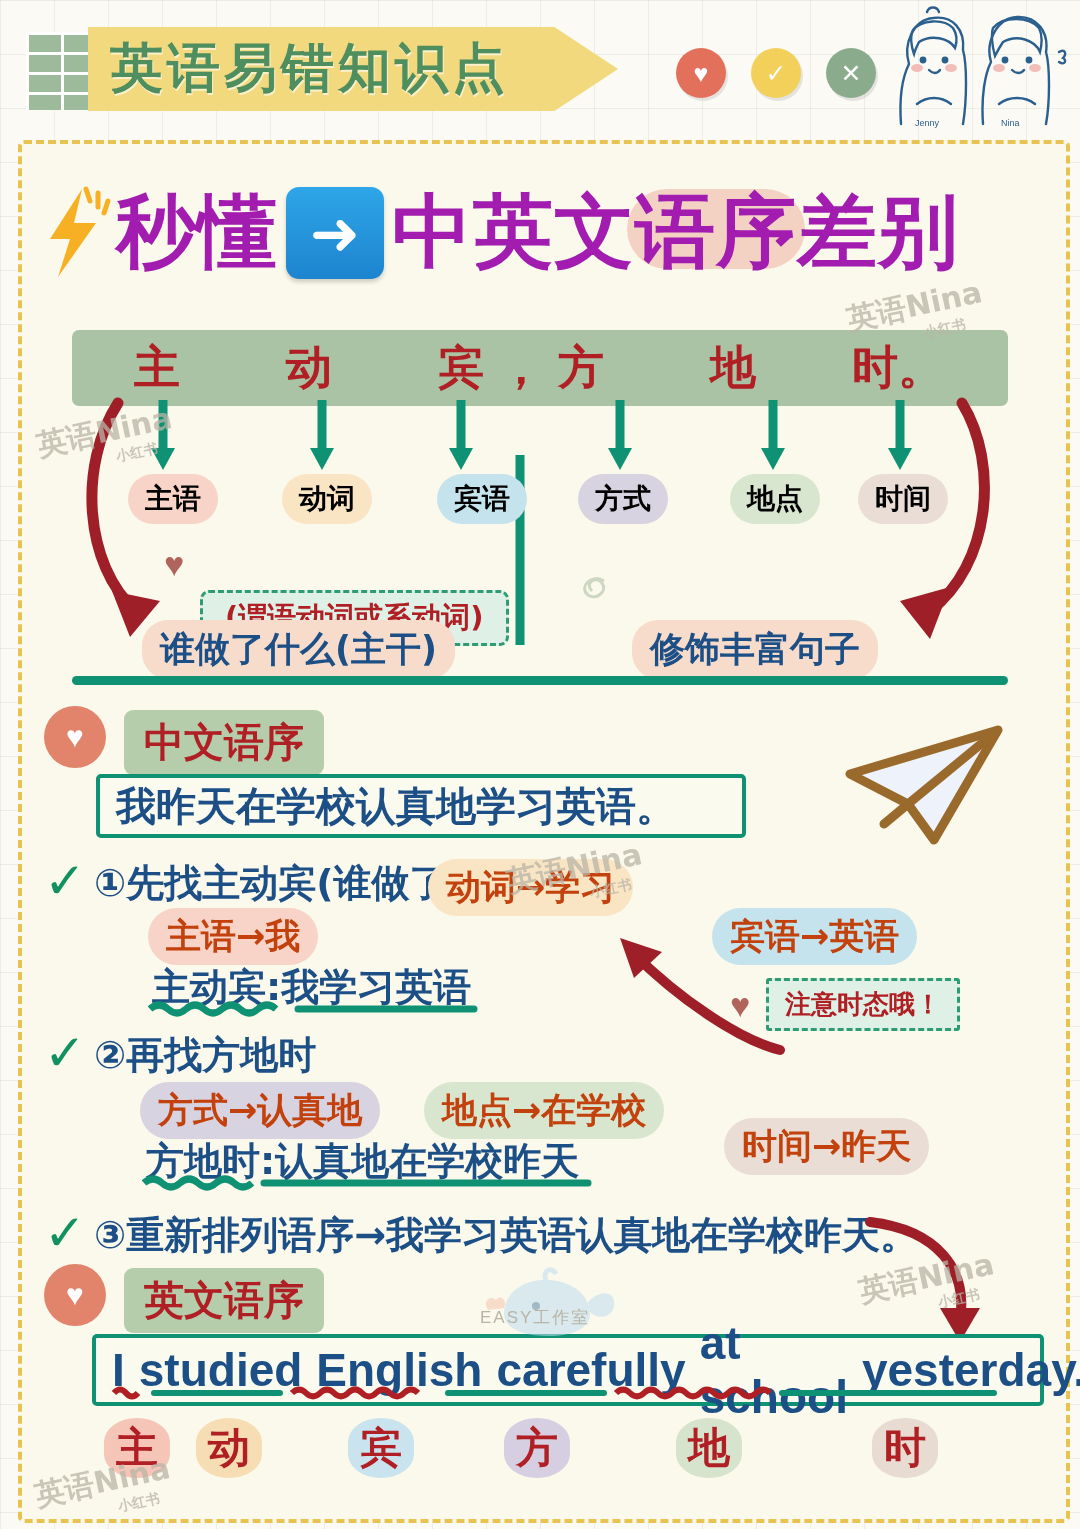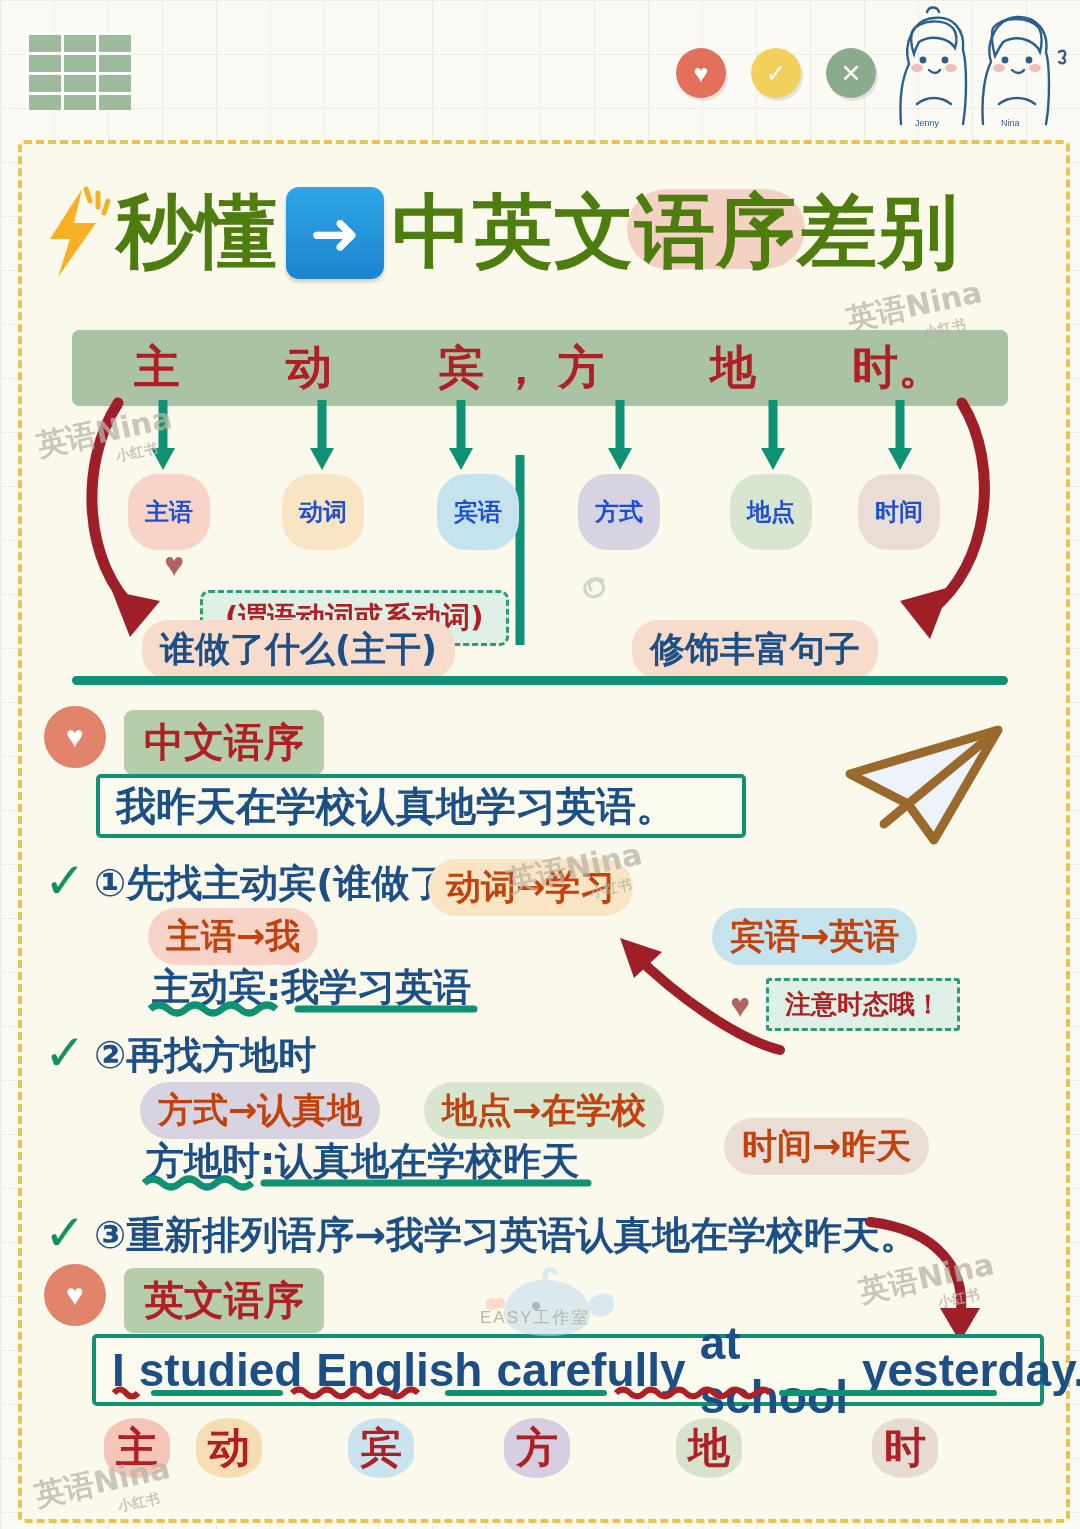--- a/index.html
+++ b/index.html
@@ -44,42 +44,42 @@
   .cbtn.c3{background:#8aab8c;}
   .avatars{position:absolute;right:12px;top:4px;width:185px;height:128px;}
 
   
   .card{position:absolute;left:18px;top:140px;width:1044px;height:1375px;
      background:#fbf9ec;border:4px dashed #e8c352;border-radius:6px;}
 
   
   .title-row{position:absolute;left:40px;top:178px;display:flex;align-items:center;height:110px;}
   .bolt{width:72px;height:96px;position:relative;margin-right:4px;}
-  .t-han{font-size:80px;font-weight:bold;color:#4d7c0f;letter-spacing:1px;
+  .t-han{font-size:80px;font-weight:bold;color:#a21caf;letter-spacing:1px;
      font-family:"DejaVu Sans",sans-serif;}
   .arrow-box{width:98px;height:92px;margin:0 8px;border-radius:13px;
      background:linear-gradient(#2ea6e8,#1d84cf);display:flex;align-items:center;
      justify-content:center;color:#fff;font-size:60px;font-weight:bold;
      box-shadow:0 3px 4px rgba(0,0,0,.18);}
   .hl-wrap{position:relative;display:inline-block;}
   .hl-wrap .hl{position:absolute;left:-8px;top:10px;right:-8px;height:80px;
      background:#f3d2c4;border-radius:40px;z-index:-1;}
 
   
   .formula{position:absolute;left:72px;top:330px;width:936px;height:76px;
      background:#a9c3a4;border-radius:7px;display:flex;align-items:center;}
   .formula span{color:#b01f24;font-weight:bold;font-size:46px;
      font-family:"DejaVu Sans",sans-serif;}
 
   .down-arrows{position:absolute;left:0;top:400px;width:1080px;height:90px;}
 
   
   .roles{position:absolute;left:0;top:474px;width:1080px;height:62px;}
-  .chip{position:absolute;border-radius:30px;padding:22px 17px;color:#1d4ed8;
-     font-weight:bold;font-size:24px;font-family:"DejaVu Sans",sans-serif;
+  .chip{position:absolute;border-radius:30px;padding:6px 17px;color:#000000;
+     font-weight:bold;font-size:28px;font-family:"DejaVu Sans",sans-serif;
      white-space:nowrap;}
 
   .dashnote{position:absolute;border:3px dashed #2e9b72;background:#dff0e6;
      color:#b01f24;font-weight:bold;font-family:"DejaVu Sans",sans-serif;}
 
   
   .peach{position:absolute;background:#f7dccb;border-radius:26px;padding:6px 18px;
      color:#1d4f87;font-weight:bold;font-size:35px;white-space:nowrap;
      font-family:"DejaVu Sans",sans-serif;}
   .rule{position:absolute;left:72px;top:676px;width:936px;height:9px;
@@ -119,20 +119,23 @@
      font-weight:bold;opacity:.75;pointer-events:none;}
   .deco{position:absolute;pointer-events:none;}
 </style>
 </head>
 <body>
 
 <div class="grid-bg"></div>
 
 <div class="header layer">
   <div class="grid-deco"></div>
+  <div class="banner">
+    <div class="banner-text">英语易错知识点</div>
+  </div>
   <div class="circ-btns">
     <div class="cbtn c1">
       <span>♥</span>
     </div>
     <div class="cbtn c2">
       <span>✓</span>
     </div>
     <div class="cbtn c3">
       <span>✕</span>
     </div>

